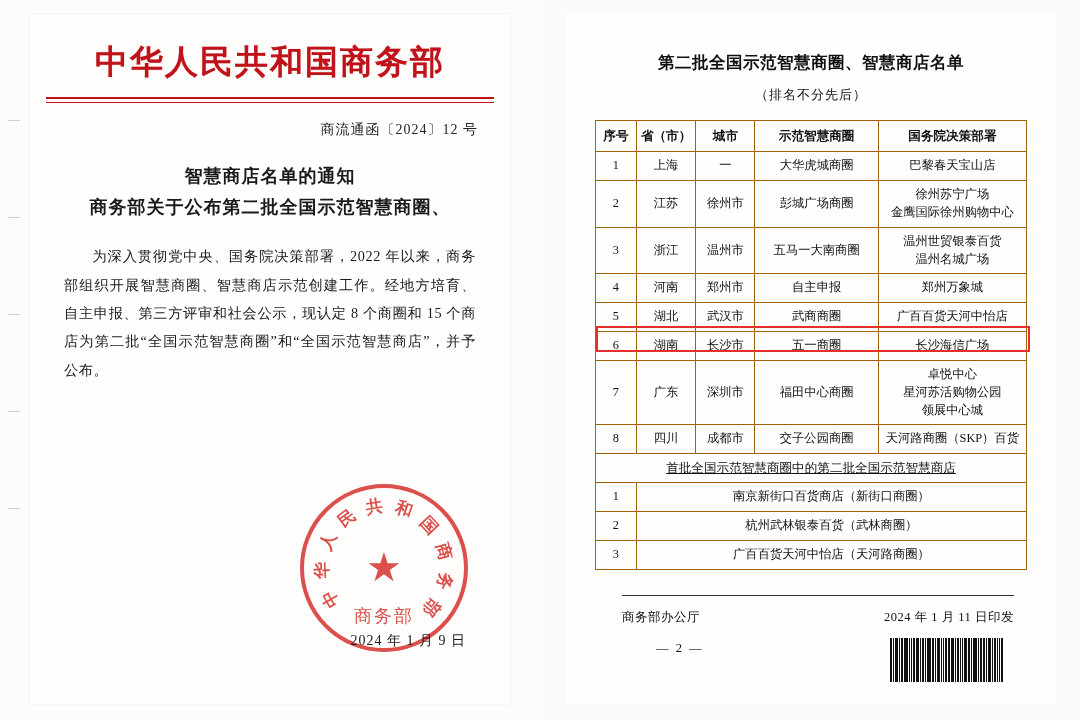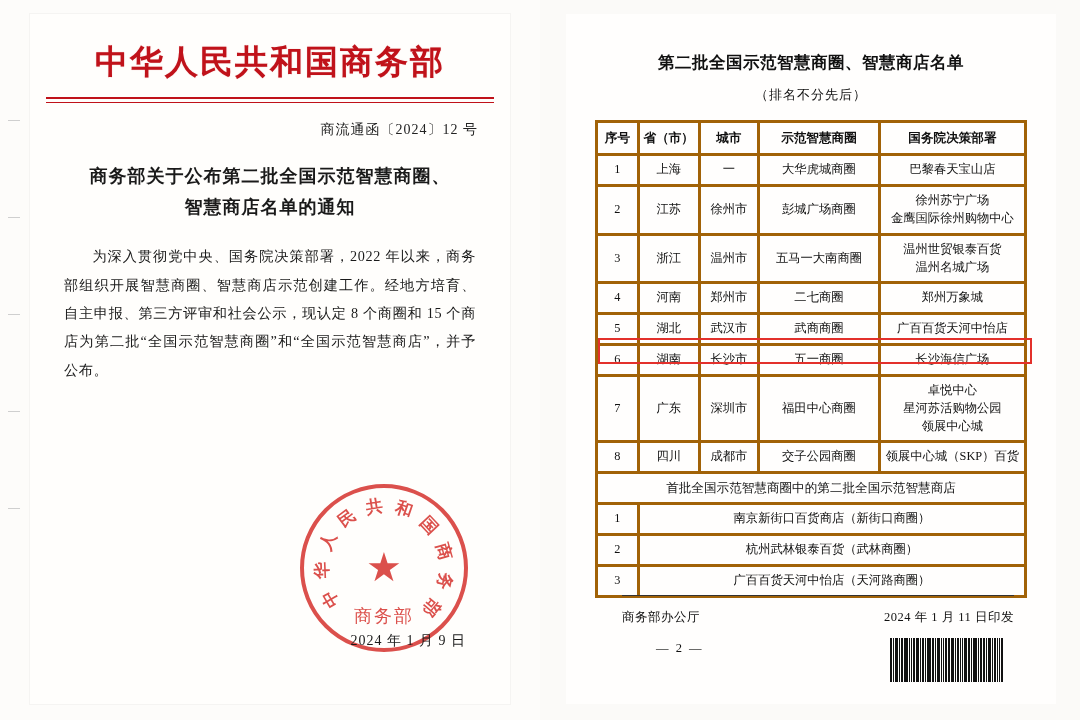--- a/index.html
+++ b/index.html
@@ -189,21 +189,21 @@
     letter-spacing: 1px;
   }
   table.list {
     margin: 16px auto 0 auto;
     border-collapse: collapse;
     width: 432px;
     font-size: 12.3px;
     color: #111;
   }
   table.list th, table.list td {
-    border: 3px solid #a16207;
+    border: 1px solid #a16207;
     text-align: center;
     padding: 5px 2px;
     line-height: 1.45;
     font-weight: normal;
   }
   table.list th {
     font-weight: bold;
     padding: 6px 2px;
     font-size: 12.6px;
   }
@@ -221,20 +221,21 @@
     width: 434px;
     height: 26px;
     border: 2px solid #e3302b;
     box-sizing: border-box;
     pointer-events: none;
   }
   .section-row td {
     font-weight: bold;
     font-size: 12.6px;
     padding: 6px 2px;
+    text-decoration: underline;
   }
   .footer-line {
     position: absolute;
     left: 56px;
     right: 42px;
     bottom: 108px;
     height: 1px;
     background: #333;
   }
   .footer-row {
@@ -293,22 +294,22 @@
         <i></i>
         <i></i>
         <i></i>
     </div>
     <div class="left-inner">
       <div class="doc-title">中华人民共和国商务部</div>
       <div class="red-rule"></div>
       <div class="red-rule thin"></div>
       <div class="doc-number">商流通函〔2024〕12 号</div>
       <div class="notice-title">
+        <div>智慧商店名单的通知</div>
         <div>商务部关于公布第二批全国示范智慧商圈、</div>
-        <div>智慧商店名单的通知</div>
       </div>
       <div class="body-text">
         <p class="indent">为深入贯彻党中央、国务院决策部署，2022 年以来，商务部组织开展智慧商圈、智慧商店示范创建工作。经地方培育、自主申报、第三方评审和社会公示，现认定 8 个商圈和 15 个商店为第二批“全国示范智慧商圈”和“全国示范智慧商店”，并予公布。</p>
       </div>
 
       <div class="seal">
         <div class="seal-ring-text" id="sealRing">
             <span style="transform: rotate(-210deg) translate(62px) rotate(90deg) translate(-50%, -50%);">中</span>
             <span style="transform: rotate(-182.222deg) translate(62px) rotate(90deg) translate(-50%, -50%);">华</span>
             <span style="transform: rotate(-154.444deg) translate(62px) rotate(90deg) translate(-50%, -50%);">人</span>
@@ -363,21 +364,21 @@
               <td class="col-idx">3</td>
               <td class="col-prov">浙江</td>
               <td class="col-city">温州市</td>
               <td class="col-circle">五马一大南商圈</td>
               <td class="col-store">温州世贸银泰百货<br>温州名城广场</td>
             </tr>
             <tr>
               <td class="col-idx">4</td>
               <td class="col-prov">河南</td>
               <td class="col-city">郑州市</td>
-              <td class="col-circle">二七商圈</td>
+              <td class="col-circle">自主申报</td>
               <td class="col-store">郑州万象城</td>
             </tr>
             <tr class="highlight">
               <td class="col-idx">5<div class="hl-box"></div></td>
               <td class="col-prov">湖北</td>
               <td class="col-city">武汉市</td>
               <td class="col-circle">武商商圈</td>
               <td class="col-store">广百百货天河中怡店</td>
             </tr>
             <tr>
@@ -392,21 +393,21 @@
               <td class="col-prov">广东</td>
               <td class="col-city">深圳市</td>
               <td class="col-circle">福田中心商圈</td>
               <td class="col-store">卓悦中心<br>星河苏活购物公园<br>领展中心城</td>
             </tr>
             <tr>
               <td class="col-idx">8</td>
               <td class="col-prov">四川</td>
               <td class="col-city">成都市</td>
               <td class="col-circle">交子公园商圈</td>
-              <td class="col-store">领展中心城（SKP）百货</td>
+              <td class="col-store">天河路商圈（SKP）百货</td>
             </tr>
             <tr class="section-row">
               <td colspan="5">首批全国示范智慧商圈中的第二批全国示范智慧商店</td>
             </tr>
             <tr>
               <td class="col-idx">1</td>
               <td class="" colspan="4">南京新街口百货商店（新街口商圈）</td>
             </tr>
             <tr>
               <td class="col-idx">2</td>

